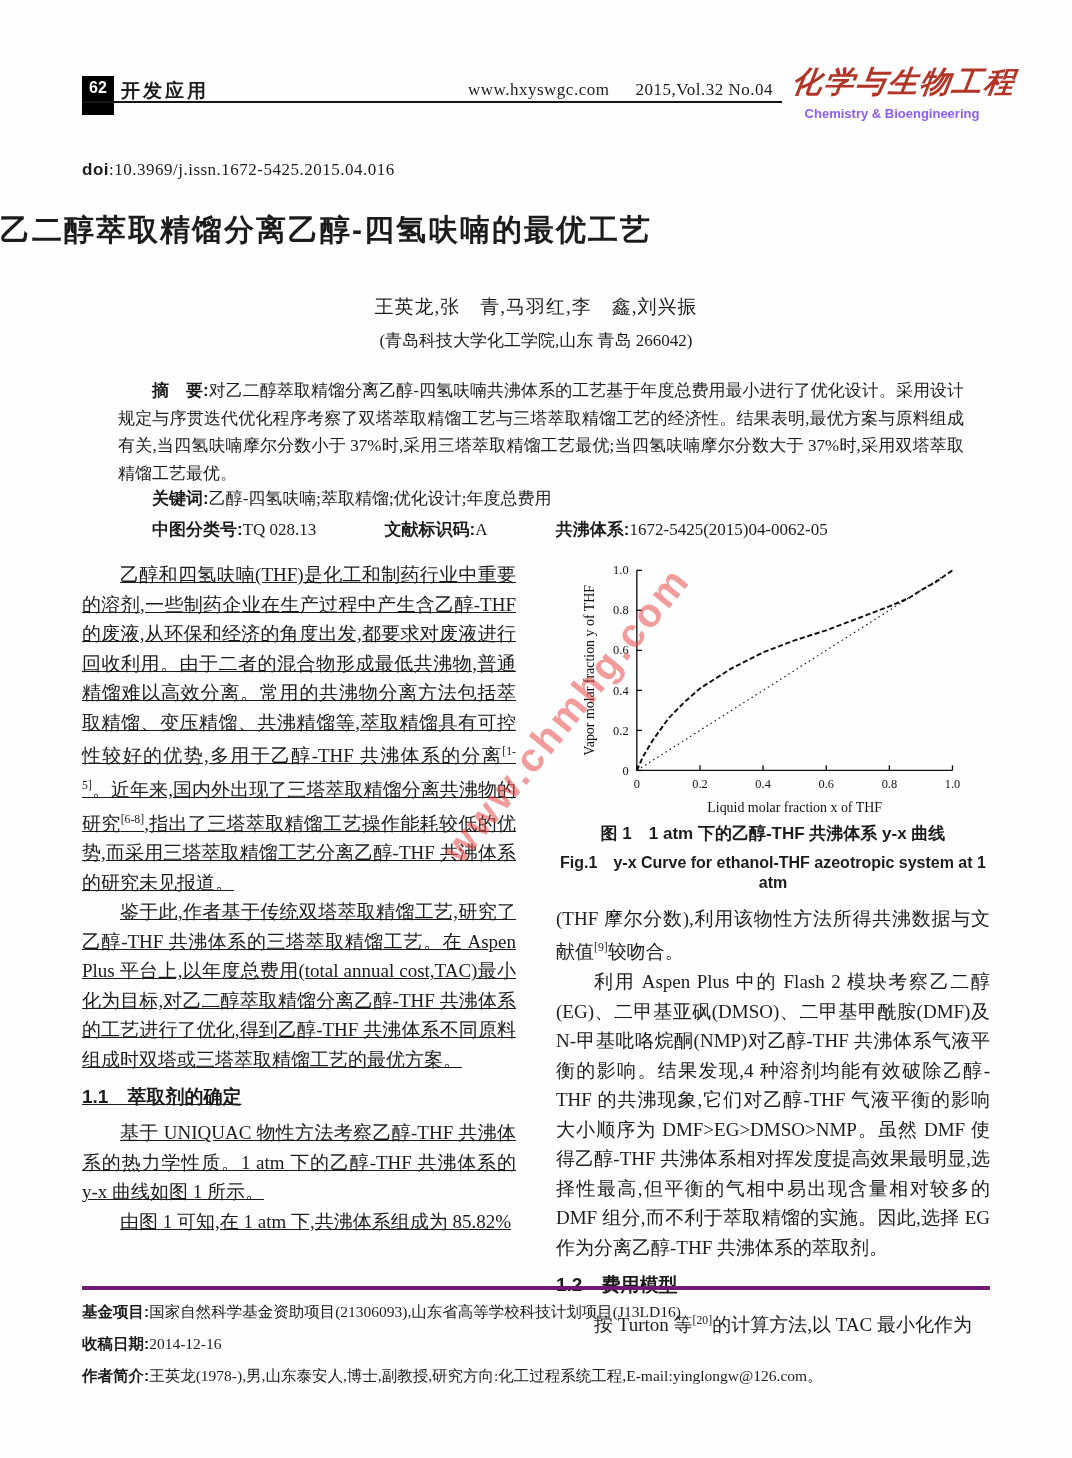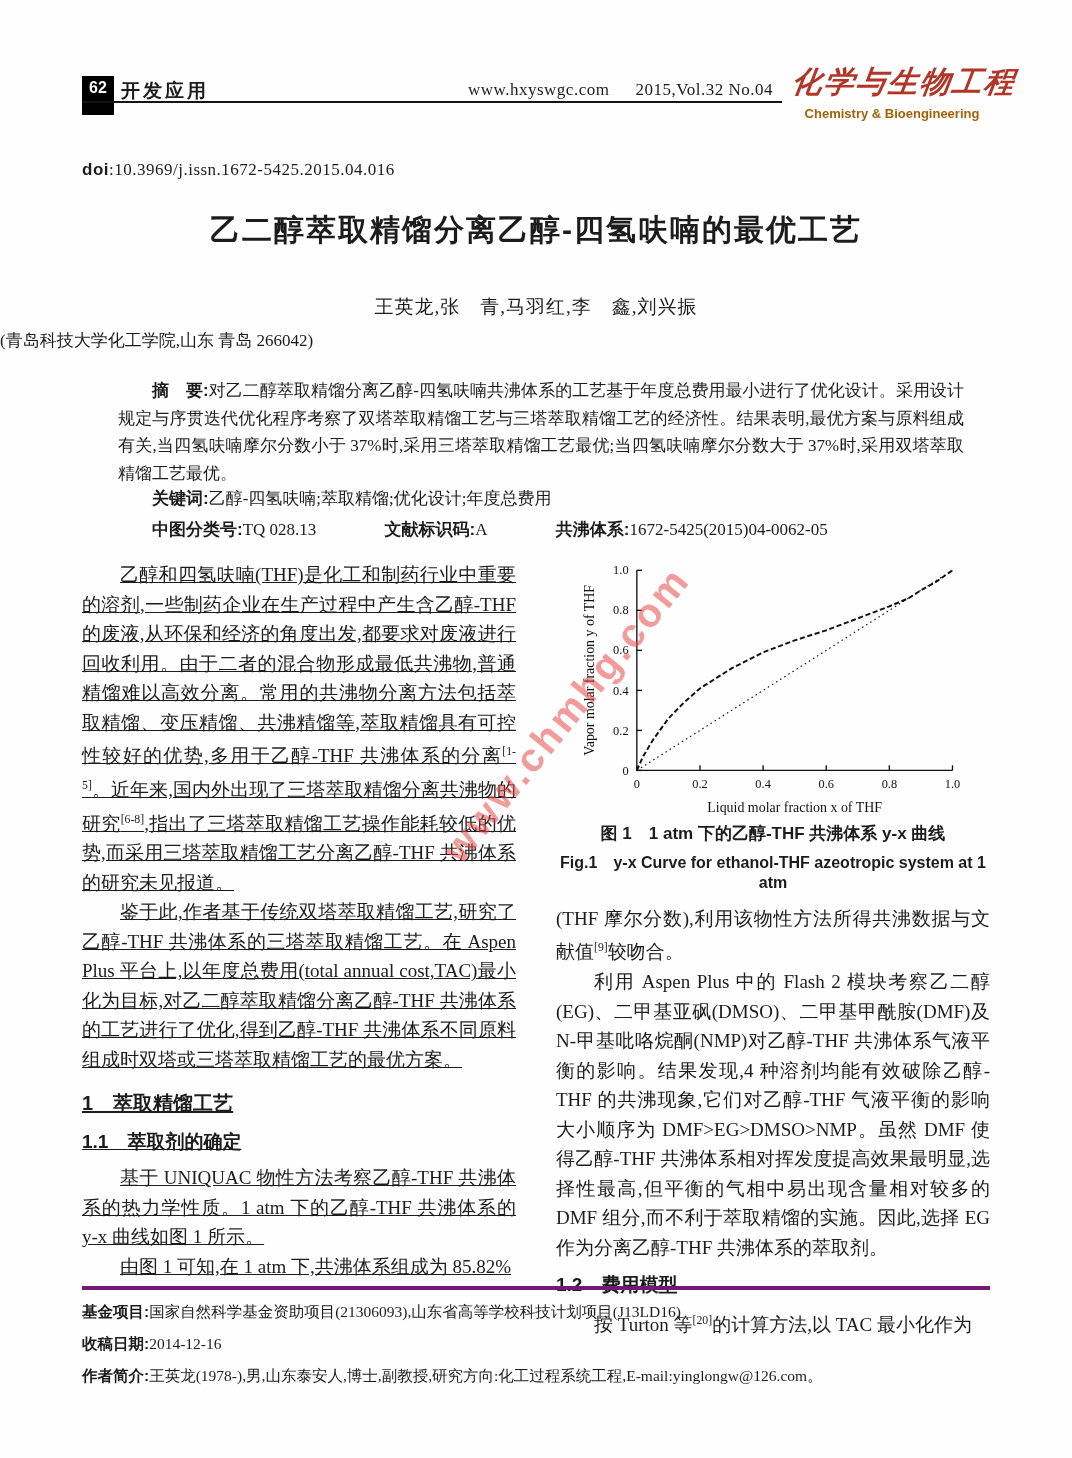--- a/index.html
+++ b/index.html
@@ -14,28 +14,28 @@
   
   .pn-box { position:absolute; left:82px; top:76px; width:32px; height:39px; background:#000;
             color:#fff; font:bold 16px/24px "Liberation Sans", sans-serif; text-align:center; }
   .section-tag { position:absolute; left:121px; top:78px; font:bold 19px "Liberation Sans", sans-serif; letter-spacing:3px; }
   .header-center { position:absolute; left:468px; top:80px; font-size:17px; letter-spacing:.5px; white-space:nowrap; }
   .header-center .gap { display:inline-block; width:26px; }
   .header-rule { position:absolute; left:82px; top:101px; width:700px; height:2px; background:#151515; }
   .journal-logo { position:absolute; left:792px; top:62px; width:200px; text-align:center; }
   .journal-cn { font-family:"DejaVu Serif", serif; font-style:italic; font-weight:bold; font-size:30px;
                 color:#b23527; transform:skewX(-8deg); letter-spacing:2px; white-space:nowrap; }
-  .journal-en { font:bold 13px "Liberation Sans", sans-serif; margin-top:3px; color:#a16207; }
+  .journal-en { font:bold 13px "Liberation Sans", sans-serif; margin-top:3px; color:#8b5cf6; }
 
   .doi { position:absolute; left:82px; top:140px; font-size:17px; letter-spacing:.5px;margin-top:20px; }
 
-  .title { position:absolute; left:0; top:210px; width:100%; text-align:center;
+  .title { position:absolute; left:0; top:210px; width:100%; 
            font:bold 30px "Liberation Sans", sans-serif; letter-spacing:2px; }
   .authors { position:absolute; left:0; top:294px; width:100%; text-align:center; font-size:19px; letter-spacing:1px; }
-  .affiliation { position:absolute; left:0; top:329px; width:100%; font-size:17px; }
+  .affiliation { position:absolute; left:0; top:329px; width:100%; text-align:center; font-size:17px; }
 
   .abstract { position:absolute; left:118px; top:377px; width:846px; font-size:17px;
               line-height:27.5px; text-align:justify; text-indent:2em; }
   .keywords { position:absolute; left:118px; top:487px; width:846px; font-size:17px; text-indent:2em; }
   .meta { position:absolute; left:118px; top:518px; width:846px; font-size:17px; text-indent:2em; white-space:nowrap; }
   .meta .seg { margin-right:64px; }
 
   
   .col { position:absolute; top:560px; width:434px; font-size:19px; line-height:29.5px; text-align:justify; }
   .col-left  { left:82px;text-decoration:underline; }
@@ -101,21 +101,20 @@
   </p>
   <div class="meta">
     <span class="seg"><b>中图分类号:</b><span>TQ 028.13</span></span>
     <span class="seg"><b>文献标识码:</b><span>A</span></span>
     <span class="seg"><b>共沸体系:</b><span>1672-5425(2015)04-0062-05</span></span>
   </div>
 
   <div class="col col-left">
     <p>乙醇和四氢呋喃(THF)是化工和制药行业中重要的溶剂,一些制药企业在生产过程中产生含乙醇-THF 的废液,从环保和经济的角度出发,都要求对废液进行回收利用。由于二者的混合物形成最低共沸物,普通精馏难以高效分离。常用的共沸物分离方法包括萃取精馏、变压精馏、共沸精馏等,萃取精馏具有可控性较好的优势,多用于乙醇-THF 共沸体系的分离<sup>[1-5]</sup>。近年来,国内外出现了三塔萃取精馏分离共沸物的研究<sup>[6-8]</sup>,指出了三塔萃取精馏工艺操作能耗较低的优势,而采用三塔萃取精馏工艺分离乙醇-THF 共沸体系的研究未见报道。</p>
     <p>鉴于此,作者基于传统双塔萃取精馏工艺,研究了乙醇-THF 共沸体系的三塔萃取精馏工艺。在 Aspen Plus 平台上,以年度总费用(total annual cost,TAC)最小化为目标,对乙二醇萃取精馏分离乙醇-THF 共沸体系的工艺进行了优化,得到乙醇-THF 共沸体系不同原料组成时双塔或三塔萃取精馏工艺的最优方案。</p>
-    <h2 class="sec">1　萃取精馏工艺</h2>
     <h3 class="subsec">1.1　萃取剂的确定</h3>
     <p>基于 UNIQUAC 物性方法考察乙醇-THF 共沸体系的热力学性质。1 atm 下的乙醇-THF 共沸体系的 y-x 曲线如图 1 所示。</p>
     <p>由图 1 可知,在 1 atm 下,共沸体系组成为 85.82%</p>
   </div>
 
   <div class="col col-right">
     <figure class="figure">
       <svg id="figure-svg" viewBox="0 0 380 252" xmlns="http://www.w3.org/2000/svg">
           <path d="M58 10 L58 204 L364 204" class="axis"></path>
           <line x1="58" y1="204" x2="58" y2="199" class="axis"></line>

